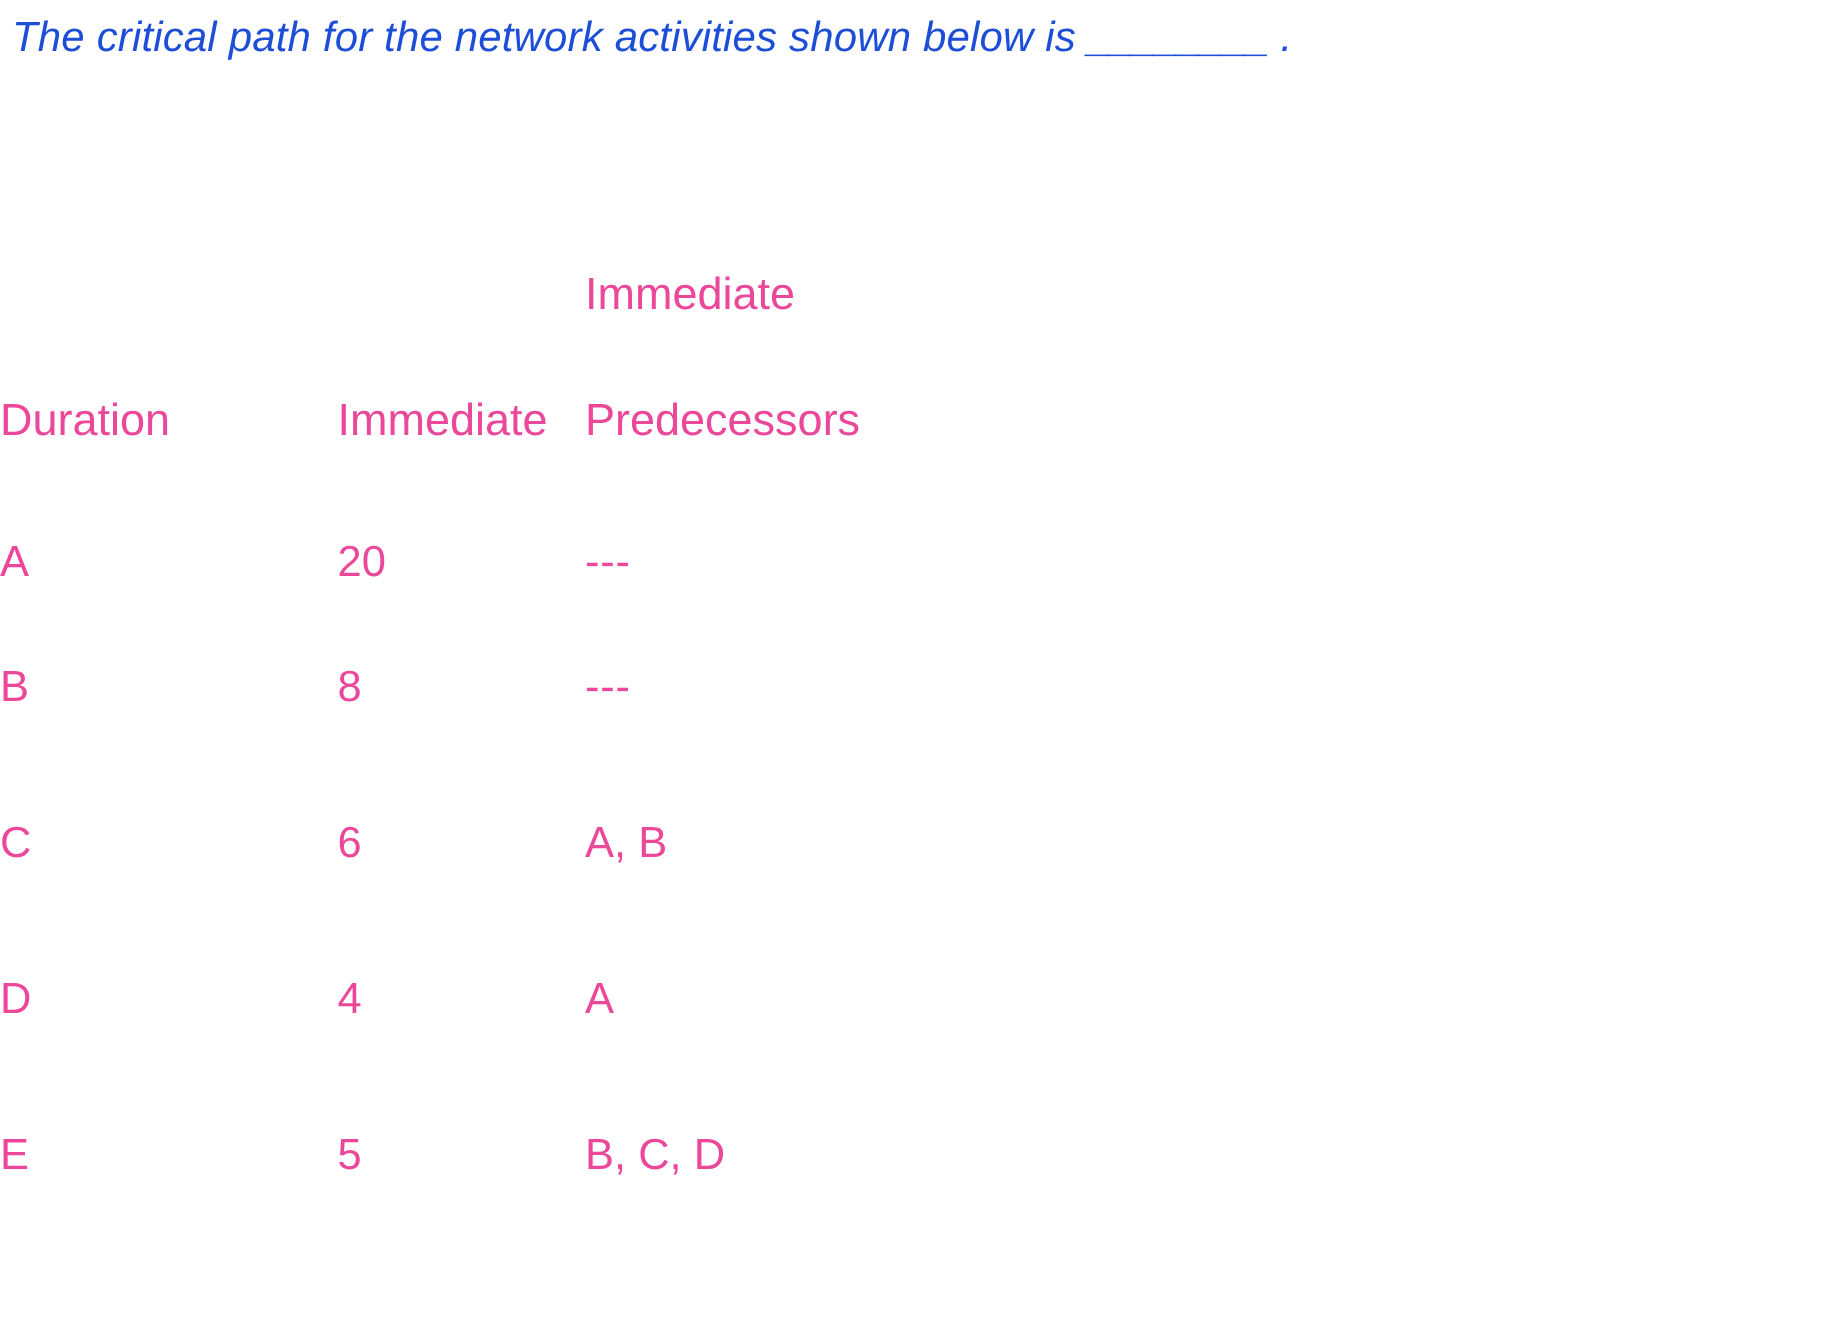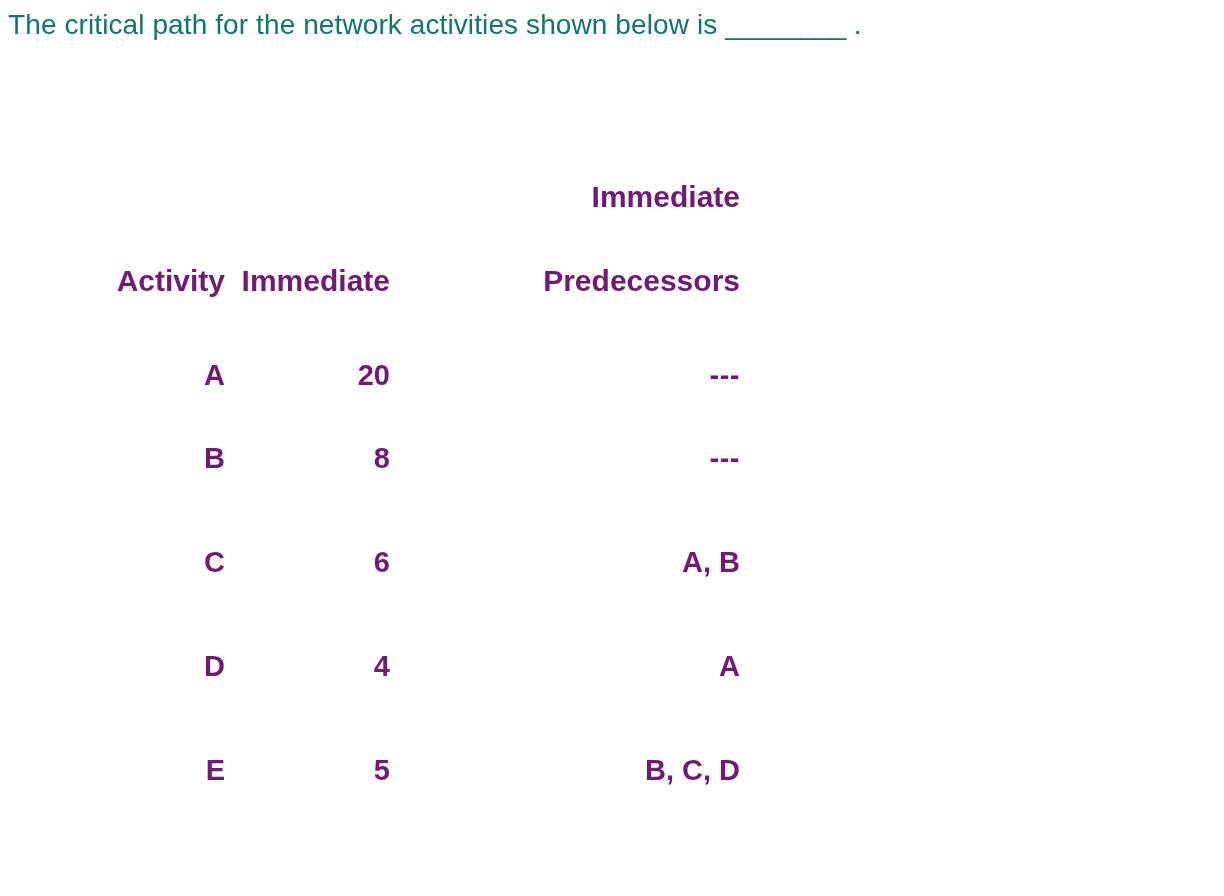--- a/index.html
+++ b/index.html
@@ -18,22 +18,23 @@
   }
 
   
   .question-prompt {
     position: absolute;
     left: 8px;
     top: 5px;
     font-size: 28px;
     line-height: 40px;
     letter-spacing: 0.1px;
-    color: #0f766e;
+    color: #1d4ed8;
     white-space: nowrap;
+    font-style: italic;
   }
   .blank-line {
     letter-spacing: -0.5px;
   }
 
   
   .activity-table {
     position: absolute;
     left: 0px;
     top: 178px;
@@ -42,24 +43,24 @@
     table-layout: fixed;
   }
   .activity-table col.col-activity { width: 225px; }
   .activity-table col.col-duration { width: 165px; }
   .activity-table col.col-predecessors { width: 350px; }
 
   .activity-table th,
   .activity-table td {
     border: none;
     padding: 0;
-    text-align: right;
+    text-align: left;
     vertical-align: bottom;
-    font-weight: bold;
-    color: #701a75;
+    font-weight: normal;
+    color: #ec4899;
   }
 
   .header-row th {
     font-size: 30px;
     line-height: 34px;
     height: 120px;
     vertical-align: bottom;
     padding-bottom: 4px;
   }
   .header-stack {
@@ -98,21 +99,21 @@
 
 <table class="activity-table">
   <colgroup>
     <col class="col-activity">
     <col class="col-duration">
     <col class="col-predecessors">
   </colgroup>
   <thead>
     <tr class="header-row">
       <th>
-        <span class="header-stack">Activity</span>
+        <span class="header-stack">Duration</span>
       </th>
       <th>
         <span class="header-stack">Immediate</span>
       </th>
       <th>
         <span class="header-line-top">Immediate</span>
         <span class="header-line-bottom">Predecessors</span>
       </th>
     </tr>
   </thead>

